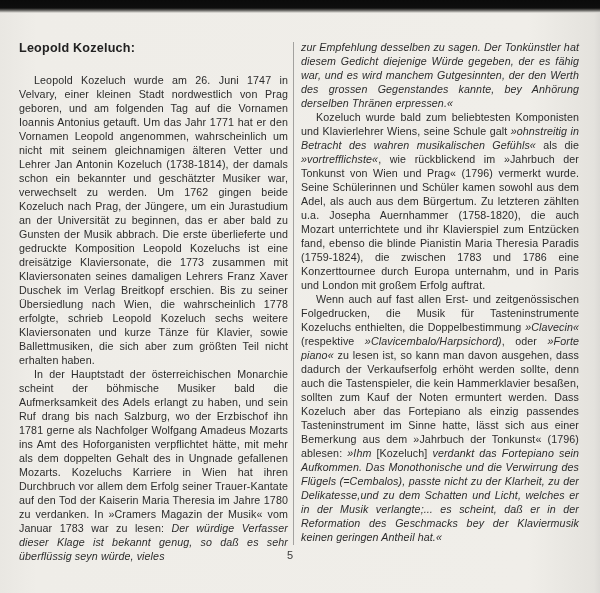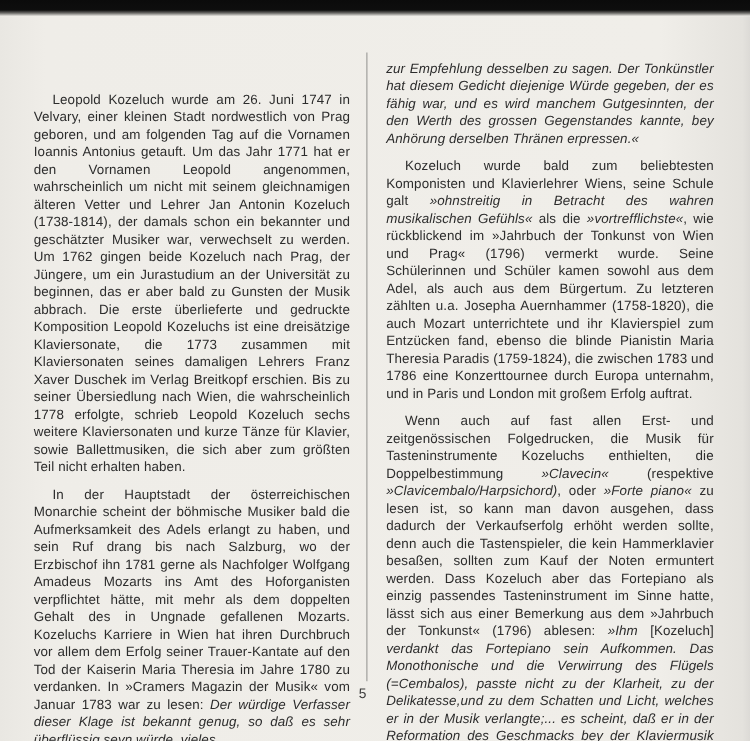--- a/index.html
+++ b/index.html
@@ -21,41 +21,41 @@
     position:absolute;top:40px;
     font-size:10.7px;line-height:14px;letter-spacing:.1px;
     text-align:justify;
   }
   .col-left{left:19px;width:269px;}
   .col-right{left:301px;width:278px;}
   .doc-title{
     font-weight:bold;font-size:12.6px;line-height:16px;letter-spacing:.2px;
     margin:0 0 17px 0;text-align:left;color:#222;
   }
-  .col p{margin:8px;text-indent:15px;}
+  .col p{margin:0;text-indent:15px;}
   .col p.no-indent{text-indent:0;}
   .it{font-style:italic;}
   .divider{
     position:absolute;left:293px;top:42px;height:503px;width:1px;
     background:#a3a29f;
   }
   .page-number{
     position:absolute;left:0;top:549px;width:580px;
     text-align:center;font-size:11px;color:#3a3a3a;
   }
 </style>
 </head>
 <body>
 
 <div class="page">
   <div class="scan-edge-top"></div>
 
   <div class="col col-left">
     <h1 class="doc-title">
-      <br>
+      <span>Leopold Kozeluch:</span><br>
     </h1>
     <div>
         <p><span>Leopold Kozeluch wurde am 26. Juni 1747 in Velvary, einer kleinen Stadt nordwestlich von Prag geboren, und am folgenden Tag auf die Vornamen Ioannis Antonius getauft. Um das Jahr 1771 hat er den Vornamen Leopold angenommen, wahrscheinlich um nicht mit seinem gleichnamigen älteren Vetter und Lehrer Jan Antonin Kozeluch (1738-1814), der damals schon ein bekannter und geschätzter Musiker war, verwechselt zu werden. Um 1762 gingen beide Kozeluch nach Prag, der Jüngere, um ein Jurastudium an der Universität zu beginnen, das er aber bald zu Gunsten der Musik abbrach. Die erste überlieferte und gedruckte Komposition Leopold Kozeluchs ist eine dreisätzige Klaviersonate, die 1773 zusammen mit Klaviersonaten seines damaligen Lehrers Franz Xaver Duschek im Verlag Breitkopf erschien. Bis zu seiner Übersiedlung nach Wien, die wahrscheinlich 1778 erfolgte, schrieb Leopold Kozeluch sechs weitere Klaviersonaten und kurze Tänze für Klavier, sowie Ballettmusiken, die sich aber zum größten Teil nicht erhalten haben.</span></p>
         <p><span>In der Hauptstadt der österreichischen Monarchie scheint der böhmische Musiker bald die Aufmerksamkeit des Adels erlangt zu haben, und sein Ruf drang bis nach Salzburg, wo der Erzbischof ihn 1781 gerne als Nachfolger Wolfgang Amadeus Mozarts ins Amt des Hoforganisten verpflichtet hätte, mit mehr als dem doppelten Gehalt des in Ungnade gefallenen Mozarts. Kozeluchs Karriere in Wien hat ihren Durchbruch vor allem dem Erfolg seiner Trauer-Kantate auf den Tod der Kaiserin Maria Theresia im Jahre 1780 zu verdanken. In »Cramers Magazin der Musik« vom Januar 1783 war zu lesen: </span><span class="it">Der würdige Verfasser dieser Klage ist bekannt genug, so daß es sehr überflüssig seyn würde, vieles</span></p>
       </div>
   </div>
 
   <div class="divider"></div>
 
   <div class="col col-right">

